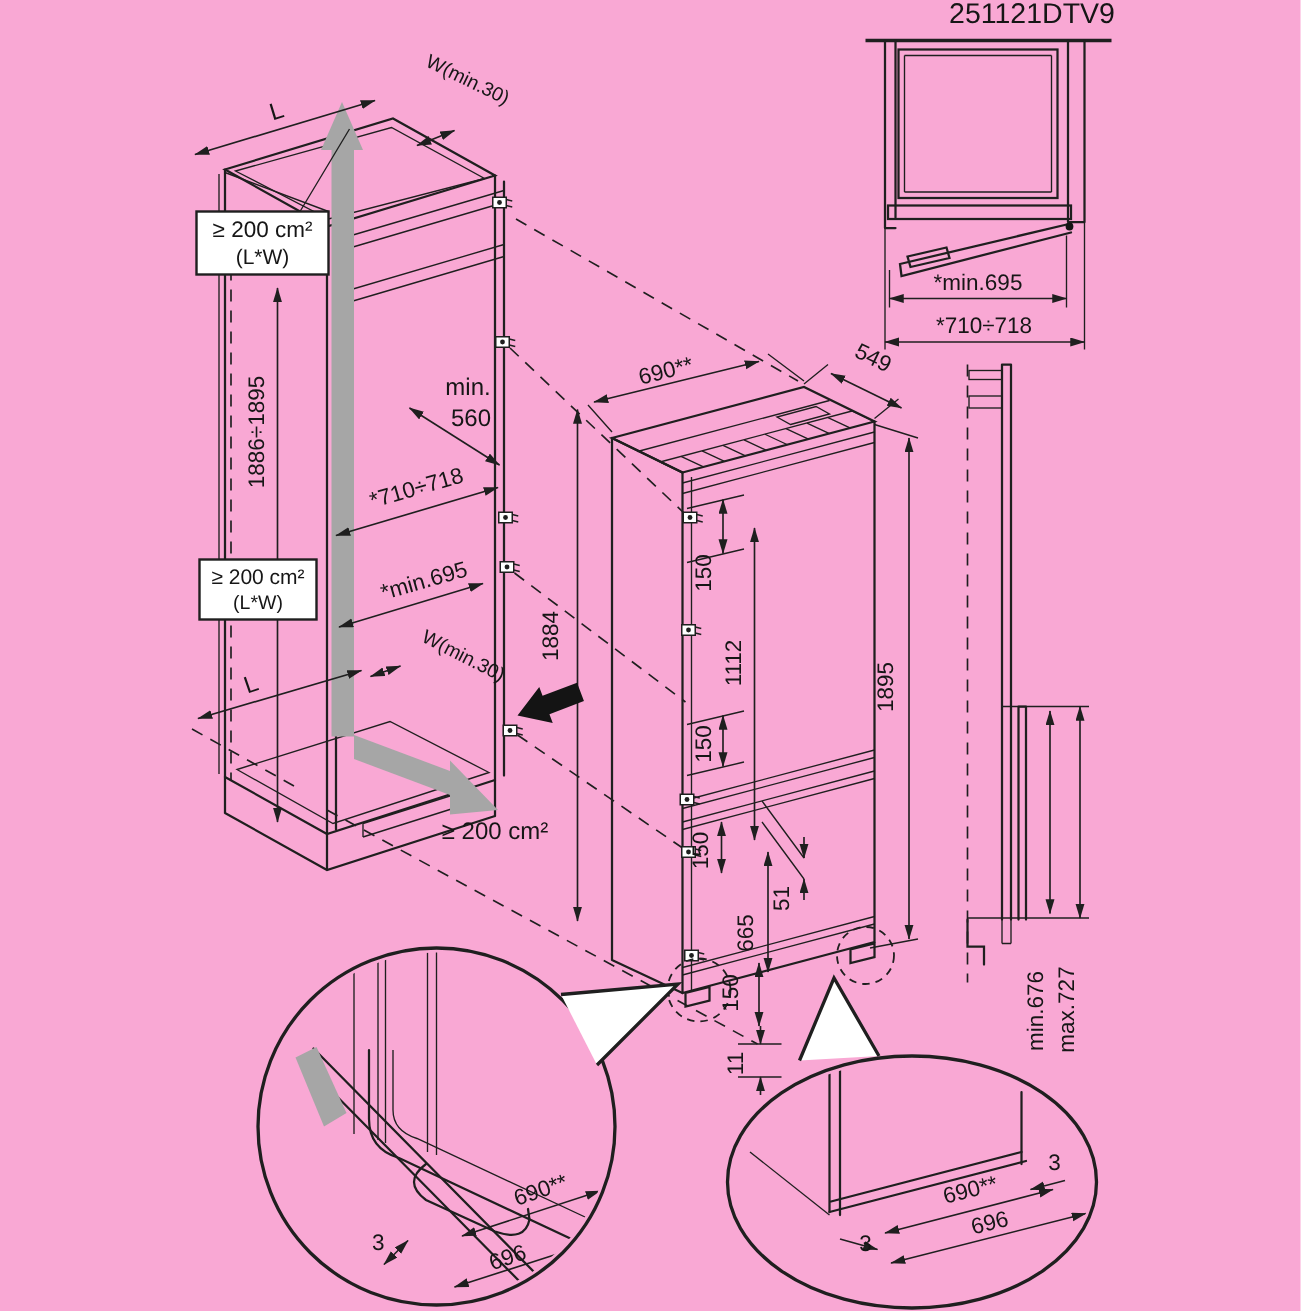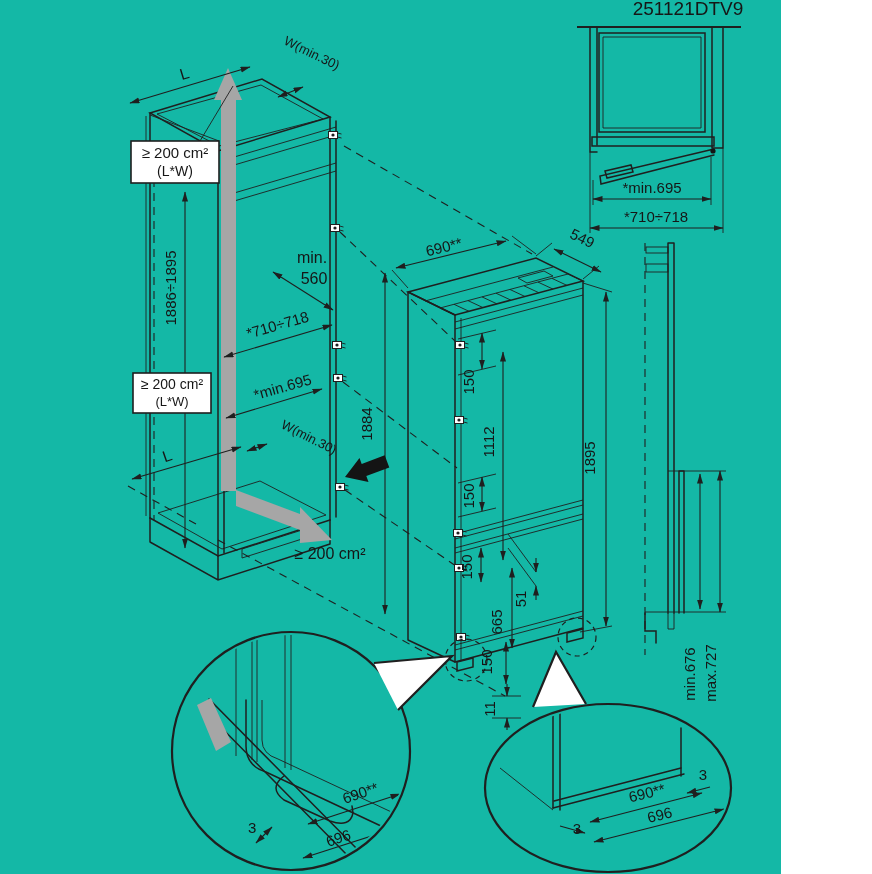--- a/index.html
+++ b/index.html
@@ -1,16 +1,16 @@
 <!DOCTYPE html>
 <html><head>
 <meta charset="utf-8">
 <style>
   html,body{margin:0;padding:0;background:#fff;}
-  .stage{position:relative;width:781px;height:874px;background:#14b8a6;overflow:hidden;
+  .stage{position:relative;width:867px;height:874px;background:#f9a8d4;overflow:hidden;
          font-family:"Liberation Sans", sans-serif;}
   svg{display:block}
   .ln  {stroke:#1f1f1f;stroke-width:1.5;fill:none;stroke-linecap:round}
   .ln2 {stroke:#1f1f1f;stroke-width:2.2;fill:none}
   .thin{stroke:#1f1f1f;stroke-width:0.9;fill:none}
   .dim {stroke:#1f1f1f;stroke-width:1.1;fill:none}
   .dsh {stroke:#1f1f1f;stroke-width:1.1;fill:none;stroke-dasharray:8 6}
   .dshc{stroke:#1f1f1f;stroke-width:1.2;fill:none;stroke-dasharray:5 4}
   text{font-family:"Liberation Sans", sans-serif;fill:#161616;font-size:14px}
   .t13{font-size:13px}.t15{font-size:15px}.t16{font-size:16px}.t19{font-size:19px}

